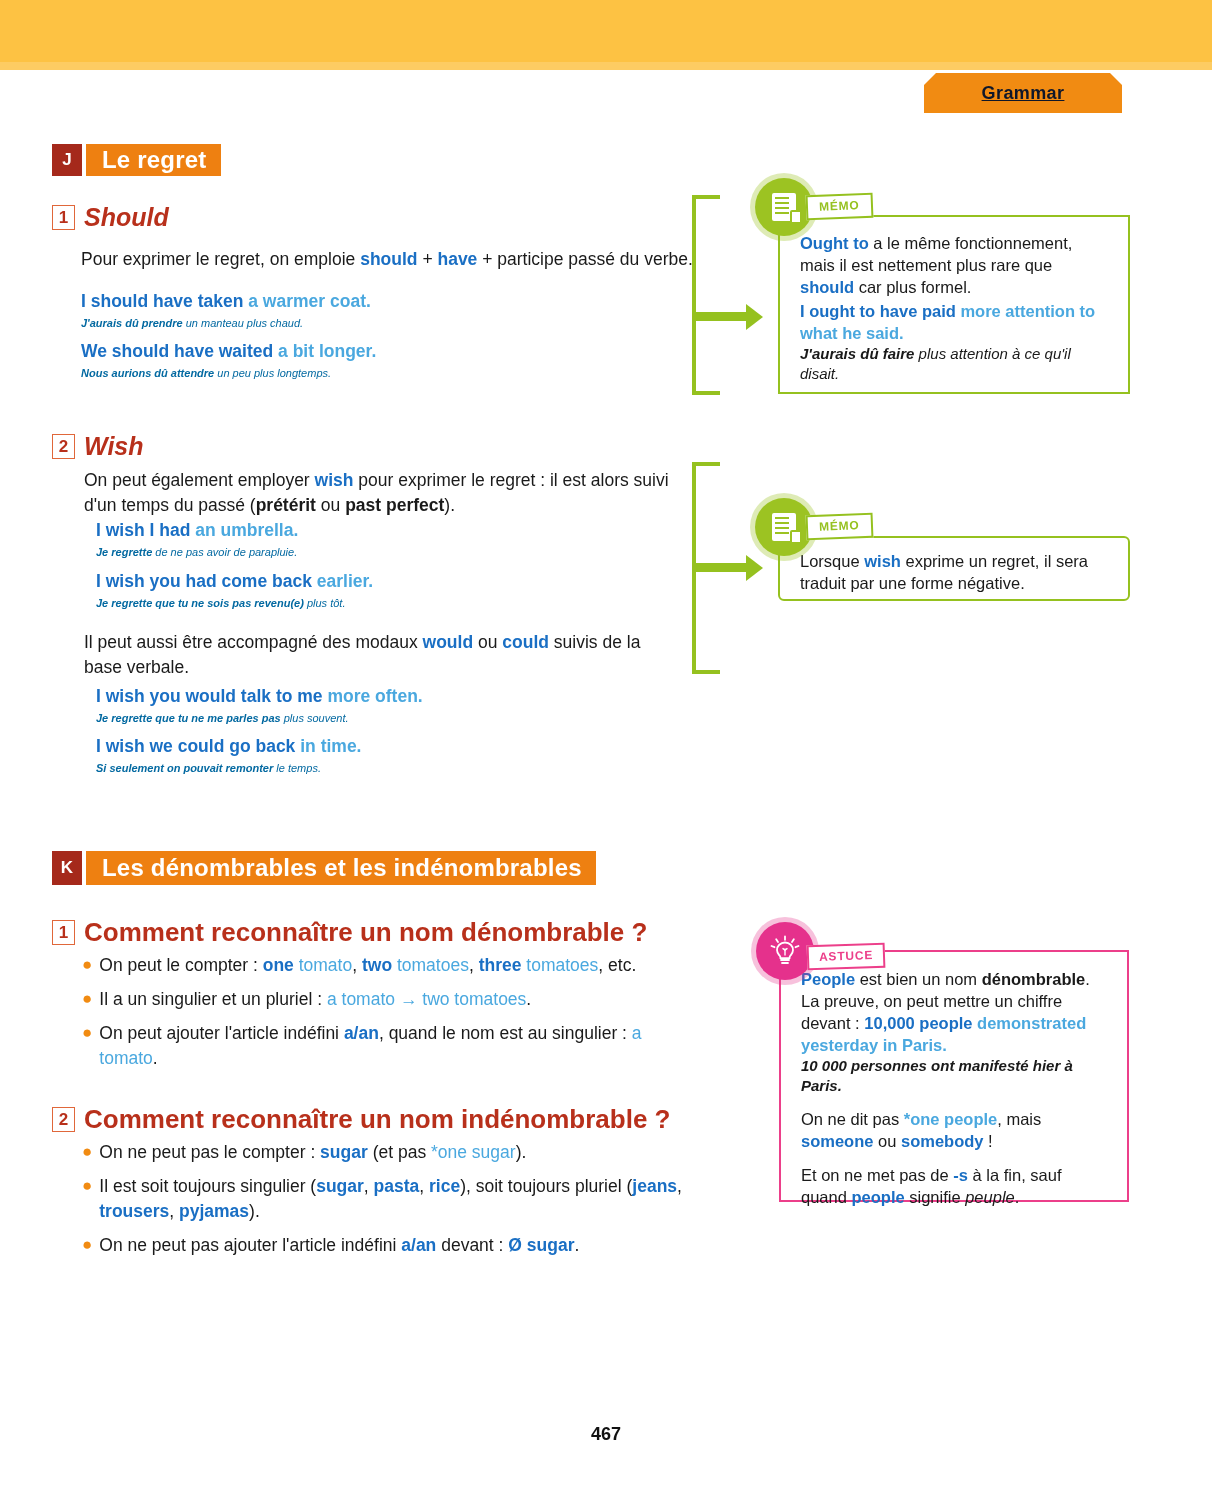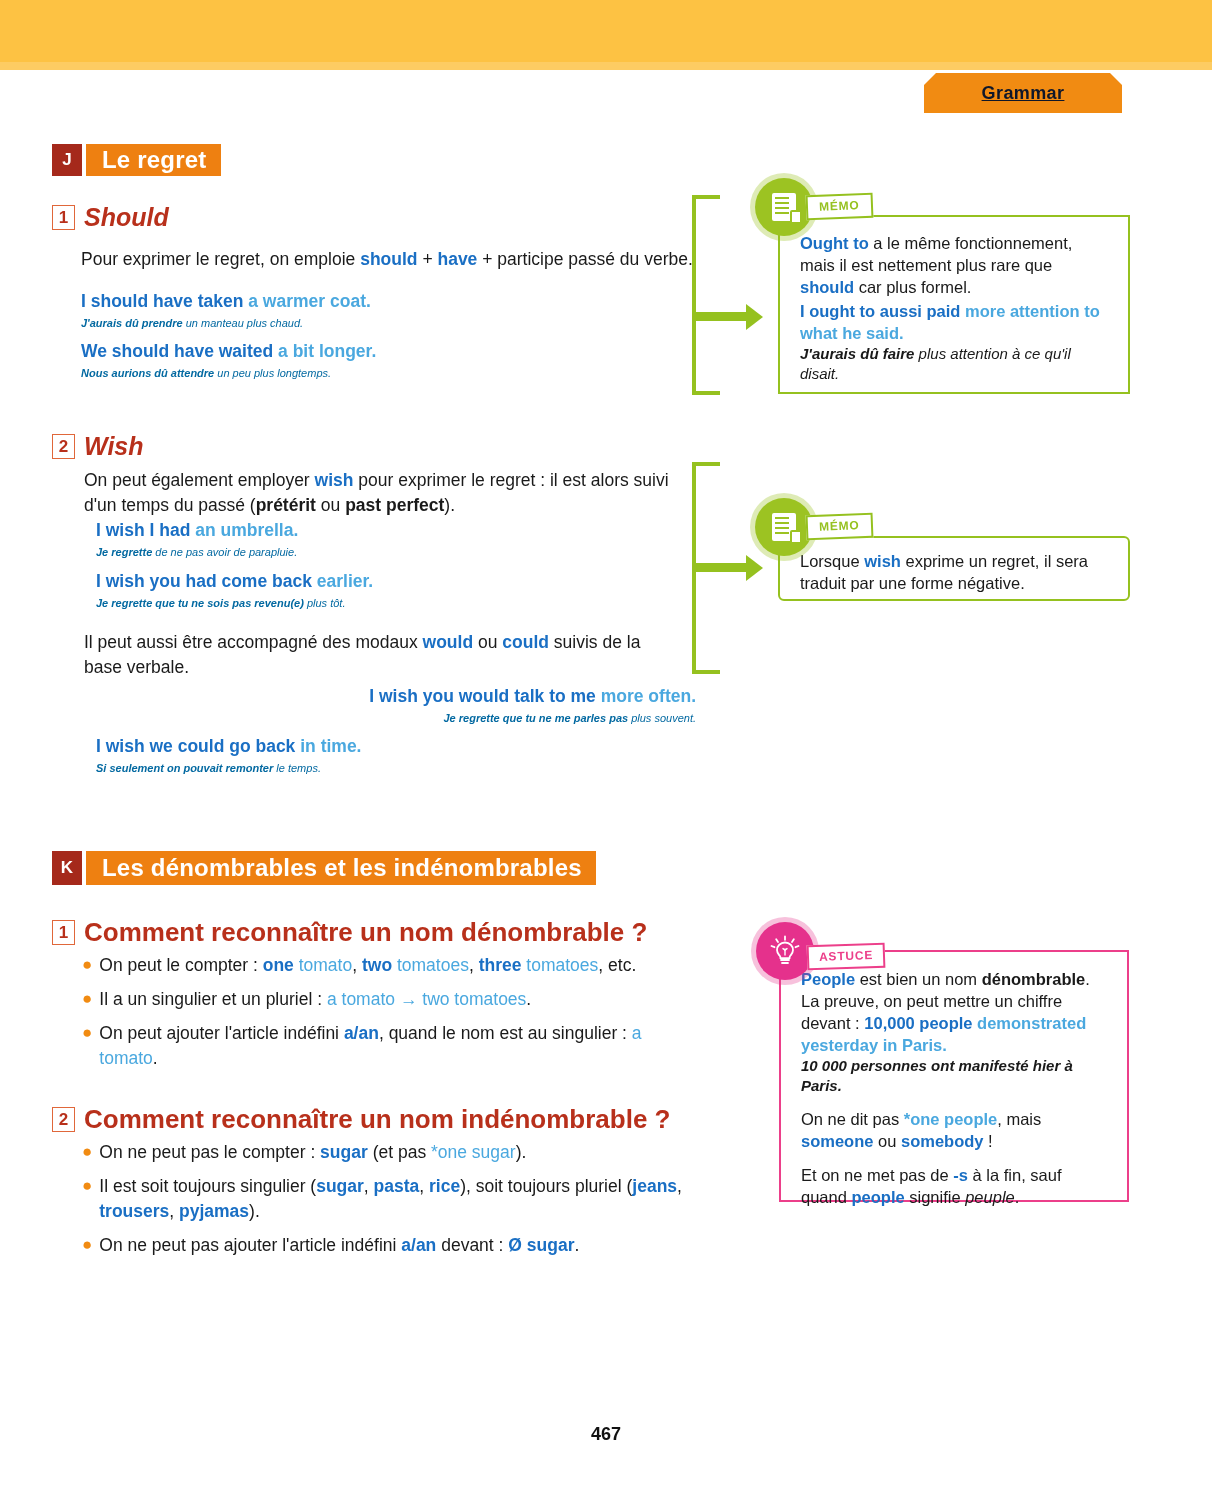--- a/index.html
+++ b/index.html
@@ -169,21 +169,21 @@
   <div class="brk-h" style="left:692px; top:195px; width:28px;"></div>
   <div class="brk-v" style="left:692px; top:195px; height:200px;"></div>
   <div class="brk-h" style="left:692px; top:391px; width:28px;"></div>
 </div>
 <div class="arrow-shaft" style="left:696px; top:312px; width:52px;"></div>
 <div class="arrow-head" style="left:746px; top:304px;"></div>
 
 <div class="memo" style="left:778px; top:215px; width:352px; height:179px;">
   <div class="memo-body">
     <div class="grp"><span class="memo-en">Ought to</span><span> a le même fonctionnement, mais il est nettement plus rare que </span><span class="memo-en">should</span><span> car plus formel.</span></div>
-    <div><span class="memo-en">I ought to aussi paid</span><span class="lb"> more attention to what he said.</span></div>
+    <div><span class="memo-en">I ought to have paid</span><span class="lb"> more attention to what he said.</span></div>
     <div class="memo-fr"><span>J'aurais dû faire</span><span class="light"> plus attention à ce qu'il disait.</span></div>
   </div>
 </div>
 <div class="disc" style="left:755px; top:178px;">
   <div class="sheet">
       <div class="sheet2"></div>
     </div>
 </div>
 <div class="tag" style="left:806px; top:194px;">MÉMO</div>
 
@@ -203,21 +203,21 @@
 
 <div class="ex" style="left:96px; top:570px; width:600px;">
   <div class="ex-en"><span>I wish you had come back</span><span class="lb"> earlier.</span></div>
   <div class="ex-fr"><span>Je regrette que tu ne sois pas revenu(e)</span><span class="light"> plus tôt.</span></div>
 </div>
 
 <div class="para" style="left:84px; top:630px; width:560px;">
   <span>Il peut aussi être accompagné des modaux </span><span class="b">would</span><span> ou </span><span class="b">could</span><span> suivis de la base verbale.</span>
 </div>
 
-<div class="ex" style="left:96px; top:685px; width:600px;text-align:right;">
+<div class="ex" style="left:96px; top:685px; width:600px;">
   <div class="ex-en"><span>I wish you would talk to me</span><span class="lb"> more often.</span></div>
   <div class="ex-fr"><span>Je regrette que tu ne me parles pas</span><span class="light"> plus souvent.</span></div>
 </div>
 
 <div class="ex" style="left:96px; top:735px; width:600px;">
   <div class="ex-en"><span>I wish we could go back</span><span class="lb"> in time.</span></div>
   <div class="ex-fr"><span>Si seulement on pouvait remonter</span><span class="light"> le temps.</span></div>
 </div>
 
 <div class="brk">

